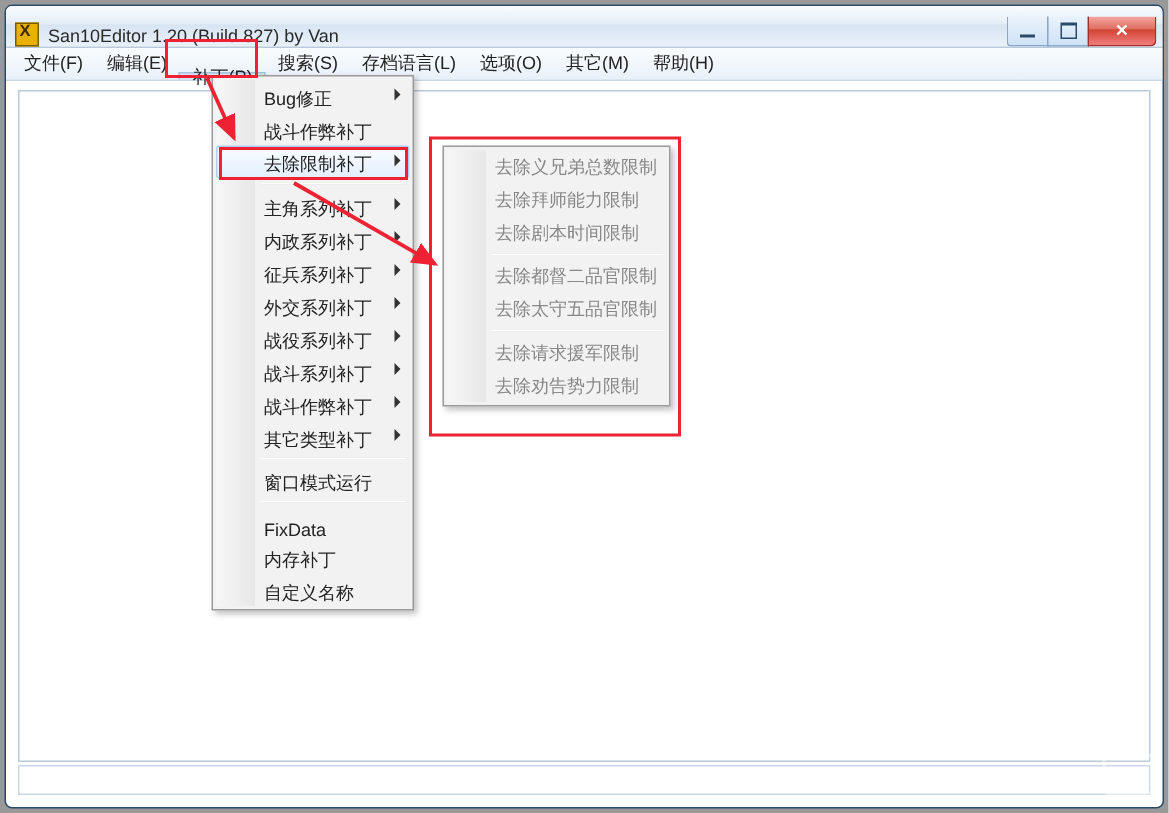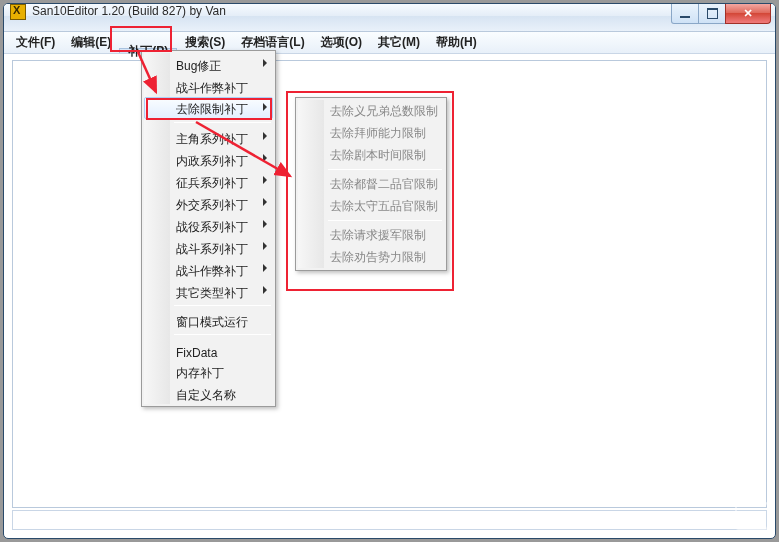--- a/index.html
+++ b/index.html
@@ -1,34 +1,34 @@
 <!DOCTYPE html>
 <html><head>
 <meta charset="utf-8">
 <style>
 * { margin: 0; padding: 0; box-sizing: border-box; font-family: "Microsoft YaHei", "SimSun", Tahoma, sans-serif; }
 body { background: #999; width: 779px; height: 542px; overflow: hidden; position: relative; }
 
 .outer-frame { position: absolute; left: 3px; top: 3px; right: 3px; bottom: 3px; border: 1px solid #2a4a6a; border-radius: 5px; background: #fff; overflow: hidden; }
 
 
-.titlebar { height: 28px; background: linear-gradient(#f7fbff, #e4edf7 45%, #d7e4f2 46%, #e9f1fa); display: flex; align-items: flex-start; border-bottom: 1px solid #b9c9dc; }
+.titlebar { height: 28px; background: linear-gradient(#f7fbff, #e4edf7 45%, #d7e4f2 46%, #e9f1fa); display: flex; align-items: flex-end; border-bottom: 1px solid #b9c9dc; }
 .app-icon { width: 16px; height: 16px; margin: 0 6px; background: #e8b000; border: 1px solid #7a5c00; position: relative; }
 .app-icon::before { content: "X"; position: absolute; left: 2px; top: -1px; font-size: 11px; font-weight: bold; color: #3a2a00; }
 .title-text { font-size: 12px; color: #2a2a2a; flex: 1; }
 .win-buttons { display: flex; height: 20px; margin-right: 4px; }
 .win-btn { width: 28px; height: 20px; border: 1px solid #8aa7c7; border-top: none; background: linear-gradient(#eaf3fc, #cfe2f6); display: flex; align-items: center; justify-content: center; font-size: 10px; color: #2a4a6a; margin-left: -1px; }
 .win-btn.min::before { content: ""; width: 10px; height: 2px; background: #2a4a6a; margin-top: 6px; }
 .win-btn.max::before { content: ""; width: 9px; height: 8px; border: 1px solid #2a4a6a; border-top-width: 2px; }
 .win-close { width: 46px; background: linear-gradient(#f3a7a1, #e06b5e 45%, #d14433 46%, #e77 95%); border-color: #a03028; color: #fff; border-bottom-right-radius: 4px; }
 .win-close::before { content: "✕"; font-size: 11px; font-weight: bold; }
 .win-btn:first-child { border-bottom-left-radius: 3px; }
 
 
-.menubar { height: 22px; background: linear-gradient(#fafdff, #e8f0f9); border-bottom: 1px solid #c9d6e6; display: flex; align-items: stretch; padding-left: 4px; font-size: 12px; font-weight: bold; }
+.menubar { height: 22px; background: linear-gradient(#fafdff, #e8f0f9); border-bottom: 1px solid #c9d6e6; display: flex; align-items: stretch; padding-left: 4px; font-size: 12px; }
 .menu-item { padding: 0 8px; display: flex; align-items: center; color: #222; cursor: default; }
 .menu-item.active { background: #d6e6f7; border: 1px solid #a8c2df; border-bottom: none; margin-top: 16px; }
 
 
 .content { position: absolute; left: 8px; right: 8px; top: 56px; bottom: 30px; border: 1px solid #b9c9dc; background: #fff; }
 
 
 .dropdown { position: absolute; left: 141px; top: 50px; width: 135px; background: #f2f2f2; border: 1px solid #9b9b9b; box-shadow: 2px 2px 4px rgba(0,0,0,.25); font-size: 12px; padding: 2px; }
 .dd-strip { position: absolute; left: 2px; top: 2px; bottom: 2px; width: 26px; background: linear-gradient(90deg, #f7f7f7, #e7e7e7); }
 .dd-item { position: relative; height: 22px; display: flex; align-items: flex-end; padding-left: 32px; padding-right: 18px; color: #222; }

